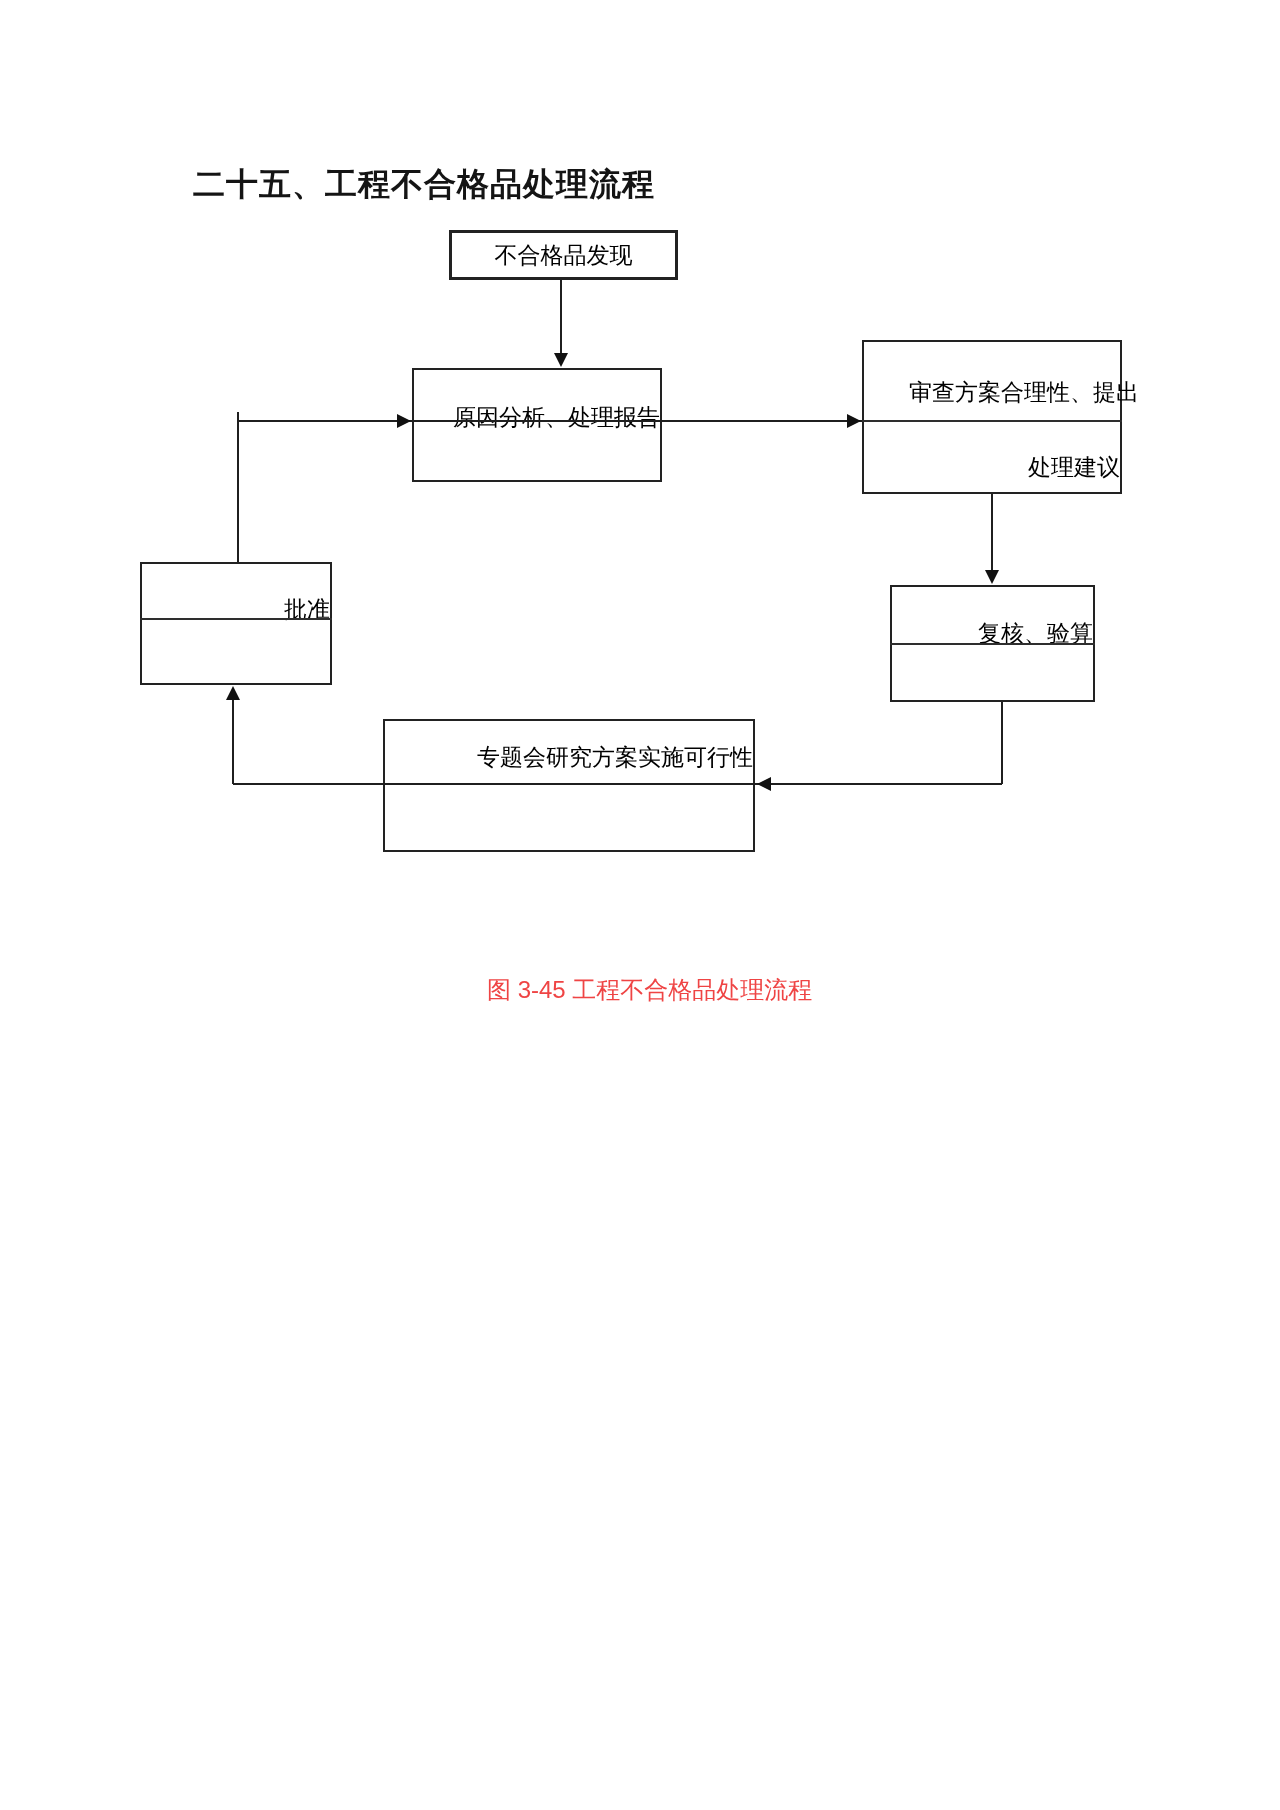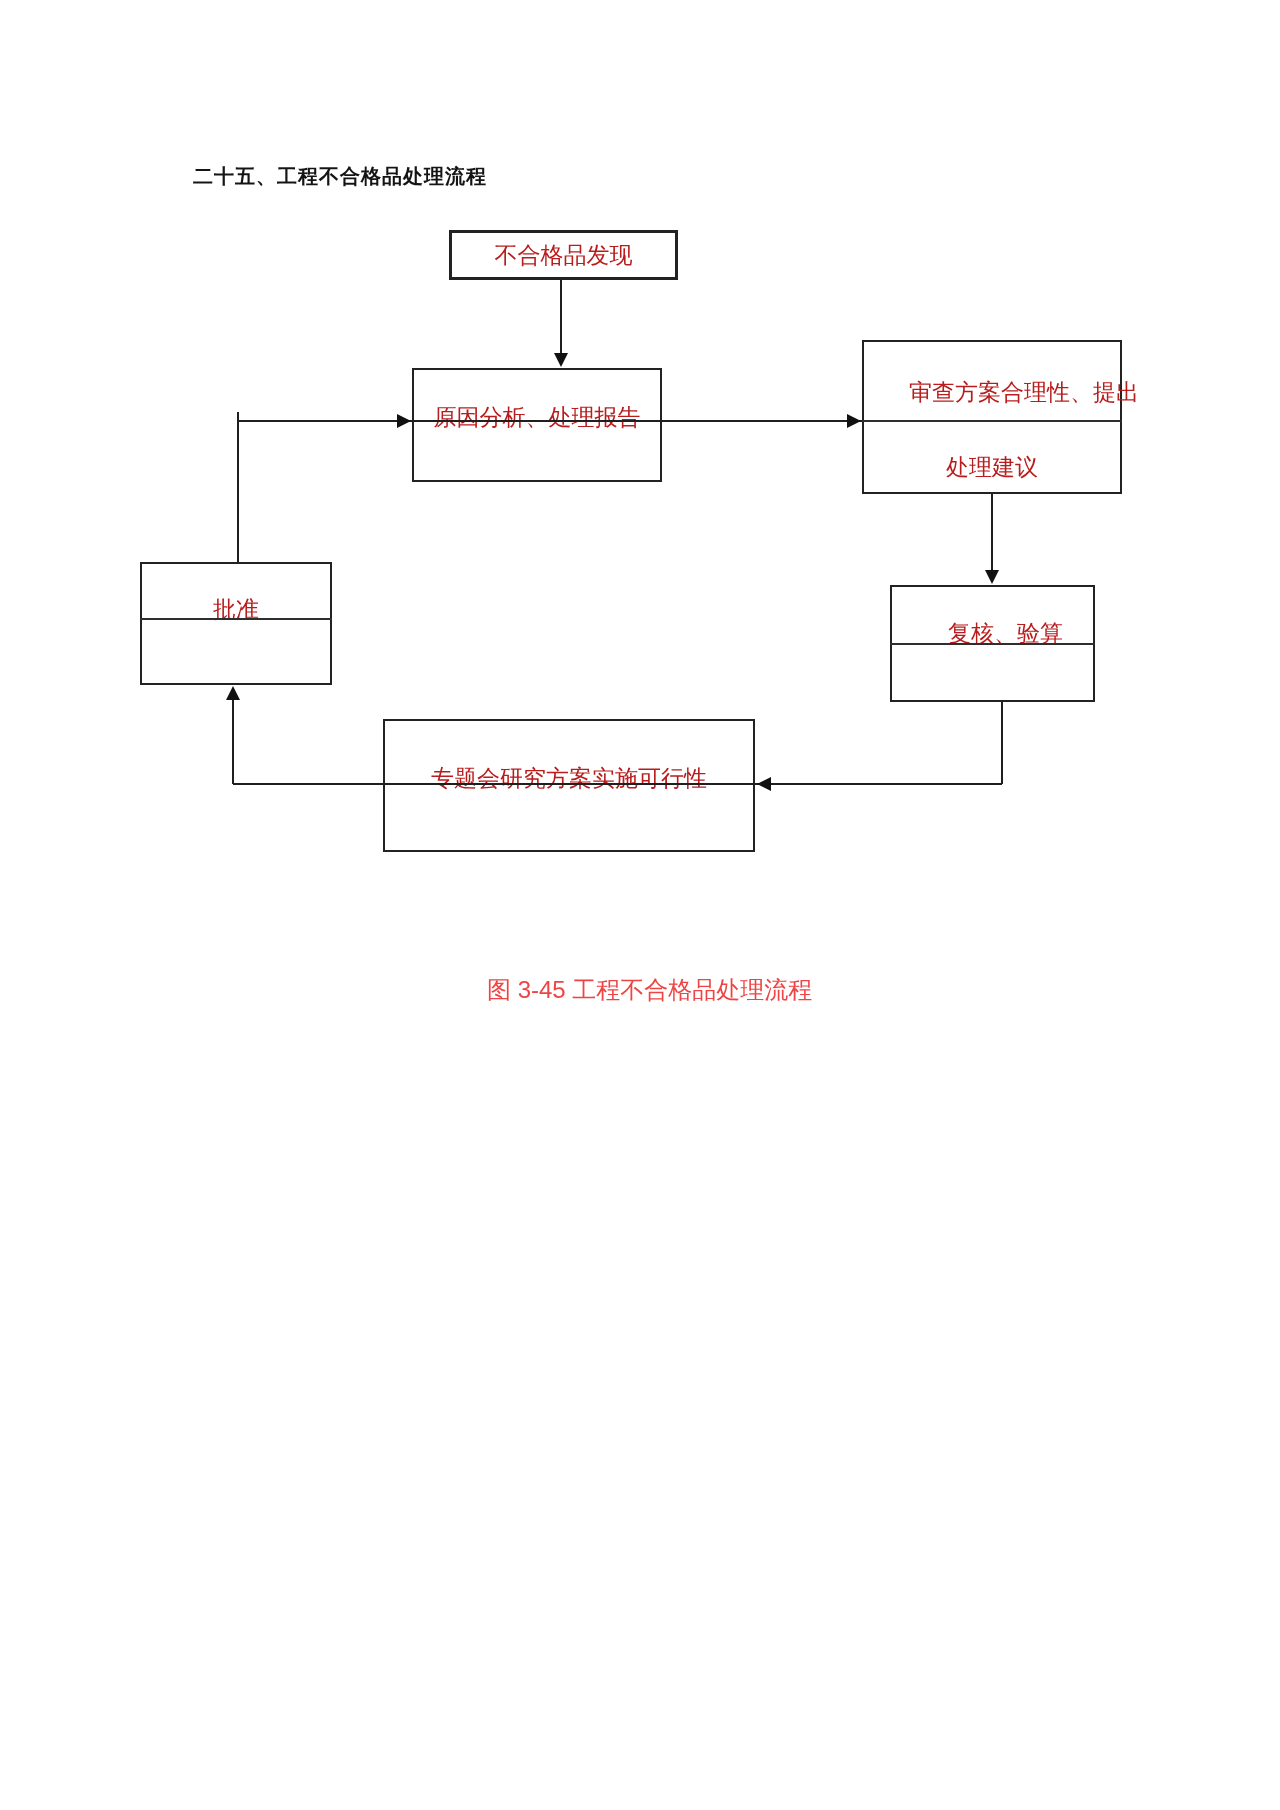--- a/index.html
+++ b/index.html
@@ -13,21 +13,21 @@
     height: 1810px;
     background: #ffffff;
     overflow: hidden;
     font-family: "Liberation Sans", "DejaVu Sans", sans-serif;
     color: #1a1a1a;
   }
   .doc-title {
     position: absolute;
     left: 193px;
     top: 163px;
-    font-size: 20px;
+    font-size: 32px;
     font-weight: 700;
     letter-spacing: 1px;
     white-space: nowrap;
     color: #141414;
   }
   .figure-caption {
     position: absolute;
     left: 487px;
     top: 974px;
     font-size: 24px;
@@ -38,44 +38,44 @@
     position: absolute;
     background: #ffffff;
     border: 2px solid #222222;
     box-sizing: border-box;
     z-index: 1;
   }
   .node .nlabel {
     position: absolute;
     left: 0;
     right: 0;
-    text-align: center;
+    text-align: right;
     font-size: 23px;
     line-height: 26px;
     white-space: nowrap;
     z-index: 4;
-    color: #b91c1c;
+    color: #000000;
   }
   #node-discover {
     left: 449px; top: 230px; width: 229px; height: 50px;
     border-width: 3px;
     display: flex; align-items: center; justify-content: center;
   }
   #node-discover .nlabel { position: static; }
   #node-analysis { left: 412px; top: 368px; width: 250px; height: 114px; }
   #node-analysis .nlabel { top: 34px; }
   #node-review   { left: 862px; top: 340px; width: 260px; height: 154px; }
   #node-review .nlabel.l1 { top: 37px; margin-left: 45px; }
   #node-review .nlabel.l2 { top: 112px; }
   #node-verify   { left: 890px; top: 585px; width: 205px; height: 117px; }
   #node-verify .nlabel { top: 33px; padding-left: 26px; }
   #node-approve  { left: 140px; top: 562px; width: 192px; height: 123px; }
   #node-approve .nlabel { top: 32px; }
   #node-meeting  { left: 383px; top: 719px; width: 372px; height: 133px; }
-  #node-meeting .nlabel { top: 44px; }
+  #node-meeting .nlabel { top: 23px; }
 
   .line {
     position: absolute;
     background: #1f1f1f;
     z-index: 2;
   }
   .thinline {
     position: absolute;
     background: #2e2e2e;
     height: 1.5px;

